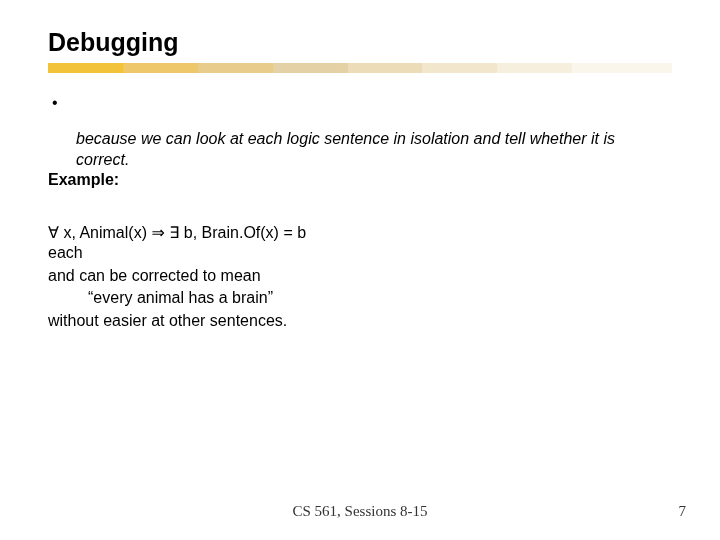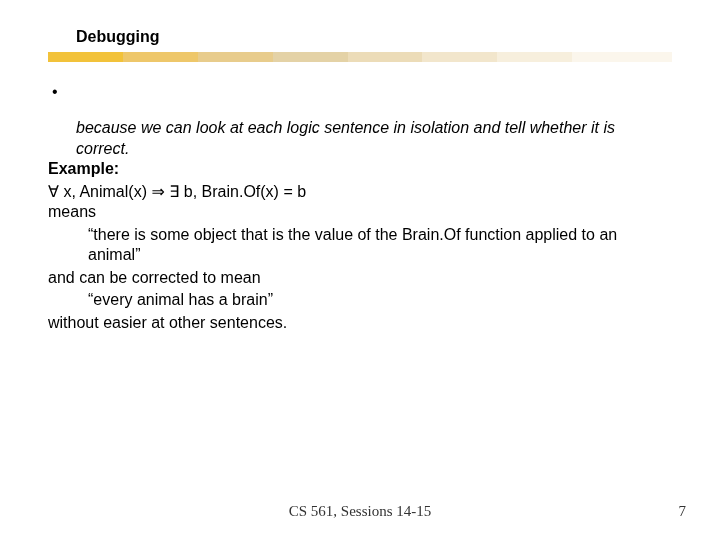--- a/index.html
+++ b/index.html
@@ -1,36 +1,36 @@
 <!DOCTYPE html>
 <html><head>
 <meta charset="utf-8">
 <style>
   * { box-sizing: border-box; margin: 0; padding: 0; }
   html, body { width: 720px; height: 540px; background: #fff; font-family: Verdana, Geneva, sans-serif; color: #000; }
   .slide { width: 720px; height: 540px; position: relative; padding: 28px 48px 0 48px; }
-  .title { font-size: 16px; font-weight: bold; margin-bottom: 6px; margin-left: 28px; }
+  .title { font-size: 25px; font-weight: bold; margin-bottom: 6px; }
   .rule {
     height: 10px;
     margin: 0 0 20px 0;
     background: linear-gradient(to right,
       #f2c23a 0%, #f2c23a 12%,
       #eec76a 12%, #eec76a 24%,
       #e8cc8c 24%, #e8cc8c 36%,
       #e4d2a6 36%, #e4d2a6 48%,
       #ecdcb8 48%, #ecdcb8 60%,
       #f2e6cc 60%, #f2e6cc 72%,
       #f7efdd 72%, #f7efdd 84%,
       #fbf6ec 84%, #fbf6ec 100%);
   }
   .body { font-size: 16px; line-height: 1.28; }
   .bullet-row { display: flex; gap: 10px; margin-bottom: 16px; padding-left: 4px; }
   .bullet-mark { width: 14px; flex: none; }
   .reason { font-style: italic; padding-left: 28px; }
-  .example-label { font-weight: bold; margin-bottom: 2px; }
+  .example-label { font-weight: bold; margin-bottom: 32px; }
   .logic { font-family: Arial, Helvetica, sans-serif; padding-left: 0; margin-bottom: 0; }
   .plain { margin-bottom: 2px; }
   .indent { padding-left: 40px; margin-bottom: 2px; }
   .footer { position: absolute; bottom: 20px; width: 720px; left: 0; text-align: center; font-family: "Times New Roman", serif; font-size: 15px; color: #333; }
   .pagenum { position: absolute; bottom: 20px; right: 34px; font-family: "Times New Roman", serif; font-size: 15px; color: #333; }
 </style>
 </head>
 <body>
 
 <div class="slide">
@@ -40,22 +40,21 @@
   <div class="body">
     <div class="bullet-row">
       <div class="bullet-mark">•</div>
     </div>
 
     <div class="reason">because we can look at each logic sentence in isolation and tell whether it is correct.</div>
 
     <div class="example-label">Example:</div>
 
     <div class="logic">∀ x, Animal(x) ⇒ ∃ b, Brain.Of(x) = b</div>
-    <div class="plain">means</div>
-    <div class="indent">“there is some object that is the value of the Brain.Of function applied to an animal”</div>
+    <div class="plain">each</div>
     <div class="plain">and can be corrected to mean</div>
     <div class="indent">“every animal has a brain”</div>
     <div class="plain">without easier at other sentences.</div>
   </div>
 
-  <div class="footer">CS 561,  Sessions 14-15</div>
+  <div class="footer">CS 561,  Sessions 8-15</div>
   <div class="pagenum">7</div>
 </div>
 
 </body></html>

